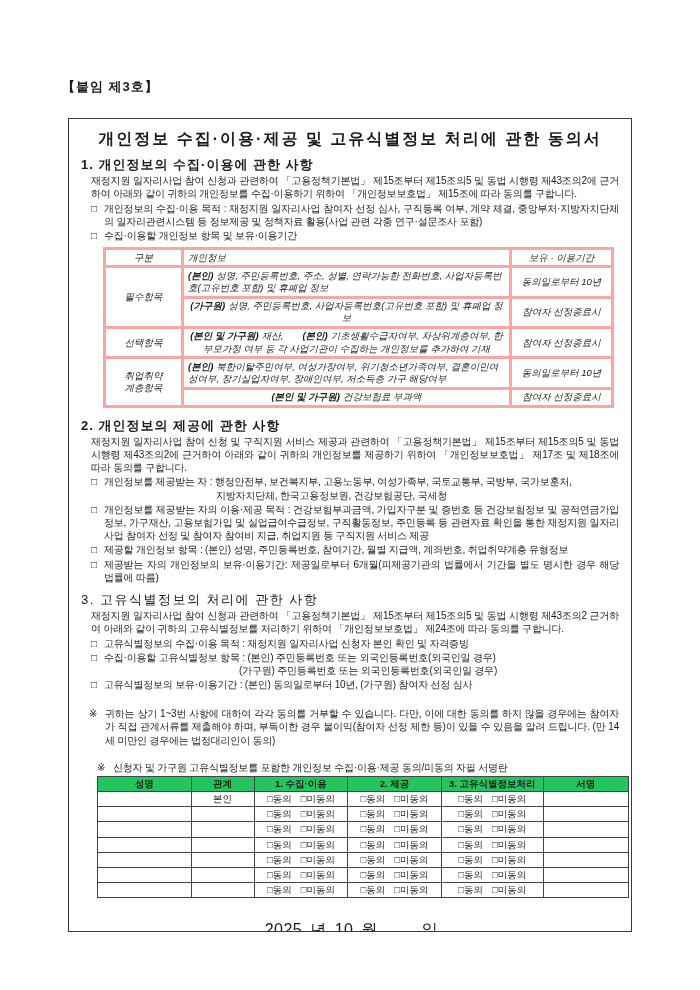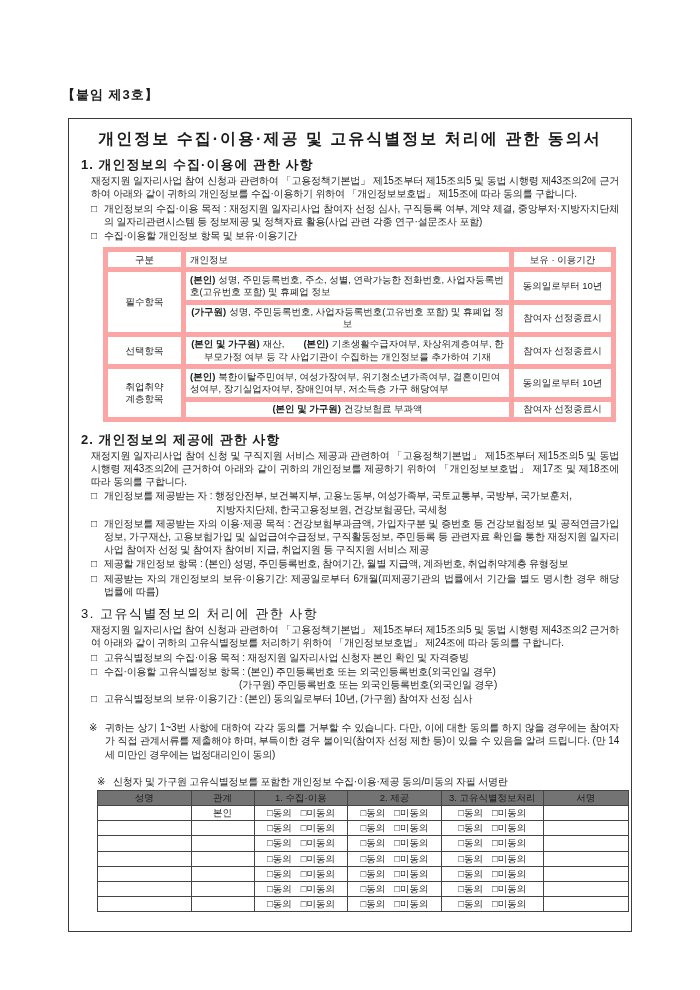--- a/index.html
+++ b/index.html
@@ -1,49 +1,49 @@
 <!DOCTYPE html>
 <html><head>
 <meta charset="utf-8">
 <style>
   html,body{margin:0;padding:0;background:#fff;}
   .page{position:relative;width:700px;height:990px;background:#ffffff;
         font-family:"Liberation Sans","DejaVu Sans",sans-serif;color:#1b1b1b;overflow:hidden;}
-  .attach{position:absolute;left:62px;top:86px;font-size:13px;font-weight:bold;letter-spacing:1px;}
+  .attach{position:absolute;left:62px;top:78px;font-size:13px;font-weight:bold;letter-spacing:1px;}
   .docbox{position:absolute;left:68px;top:118px;width:564px;height:814px;border:1.5px solid #3c3c3c;
           box-sizing:border-box;padding:6px 12px 0 12px;font-size:10px;line-height:1.32;overflow:hidden;}
   .title{text-align:center;font-size:16px;font-weight:bold;letter-spacing:2px;margin:3px 0 7px 0;}
   .sec{margin-top:7px;}
   .sec-h{font-weight:bold;font-size:13px;letter-spacing:1px;}
   .sec-h.plain{font-weight:normal;letter-spacing:1.5px;}
   .para{margin:1px 0 1px 10px;text-align:justify;letter-spacing:-0.2px;}
   .item{display:flex;margin:1px 0 1px 10px;letter-spacing:-0.2px;}
   .mk{flex:0 0 13px;}
   .itxt{flex:1;text-align:justify;}
   .subline{white-space:pre-wrap;}
   .ind1{padding-left:112px;}
   .ind2{padding-left:103px;}
   .ind3{padding-left:135px;}
   table{border-collapse:collapse;font-size:9.5px;line-height:1.28;}
   .t1{margin:5px 0 9px 22px;width:508px;table-layout:fixed;}
-  .t1 th,.t1 td{border:5px solid #fca5a5;padding:1.5px 4px;vertical-align:middle;}
+  .t1 th,.t1 td{border:3px solid #fca5a5;padding:1.5px 4px;vertical-align:middle;font-style:italic;}
   .t1 th{font-weight:normal;text-align:center;}
   .t1 th.h-info{text-align:left;}
   .t1 td.cat{text-align:center;}
   .t1 td.per{text-align:center;}
   .t1 td.ctr{text-align:center;}
   .bp{font-weight:bold;margin-right:3px;}
   .seg{margin-right:19px;}
   .note{display:flex;margin:16px 0 0 8px;letter-spacing:-0.2px;}
   .note .mk{flex:0 0 16px;}
   .sig-title{display:flex;margin:14px 0 2px 16px;letter-spacing:-0.2px;}
   .sig-title .mk{flex:0 0 16px;}
   .t2{margin:2px 0 0 16px;width:532px;table-layout:fixed;}
   .t2 th,.t2 td{border:1px solid #444;padding:1px 3px;height:12px;vertical-align:middle;text-align:center;}
-  .t2 th{background:#737373;font-weight:normal;}
+  .t2 th{background:#22c55e;font-weight:bold;}
   .c-consent span + span{margin-left:9px;}
   .date-line{text-align:center;margin-top:21px;font-size:16px;letter-spacing:0.5px;}
   .date-line .gap{display:inline-block;width:34px;}
   .date-line .num{margin:0 3px;}
 </style>
 </head>
 <body>
 
 <div class="page">
   <div class="attach">【붙임 제3호】</div>

